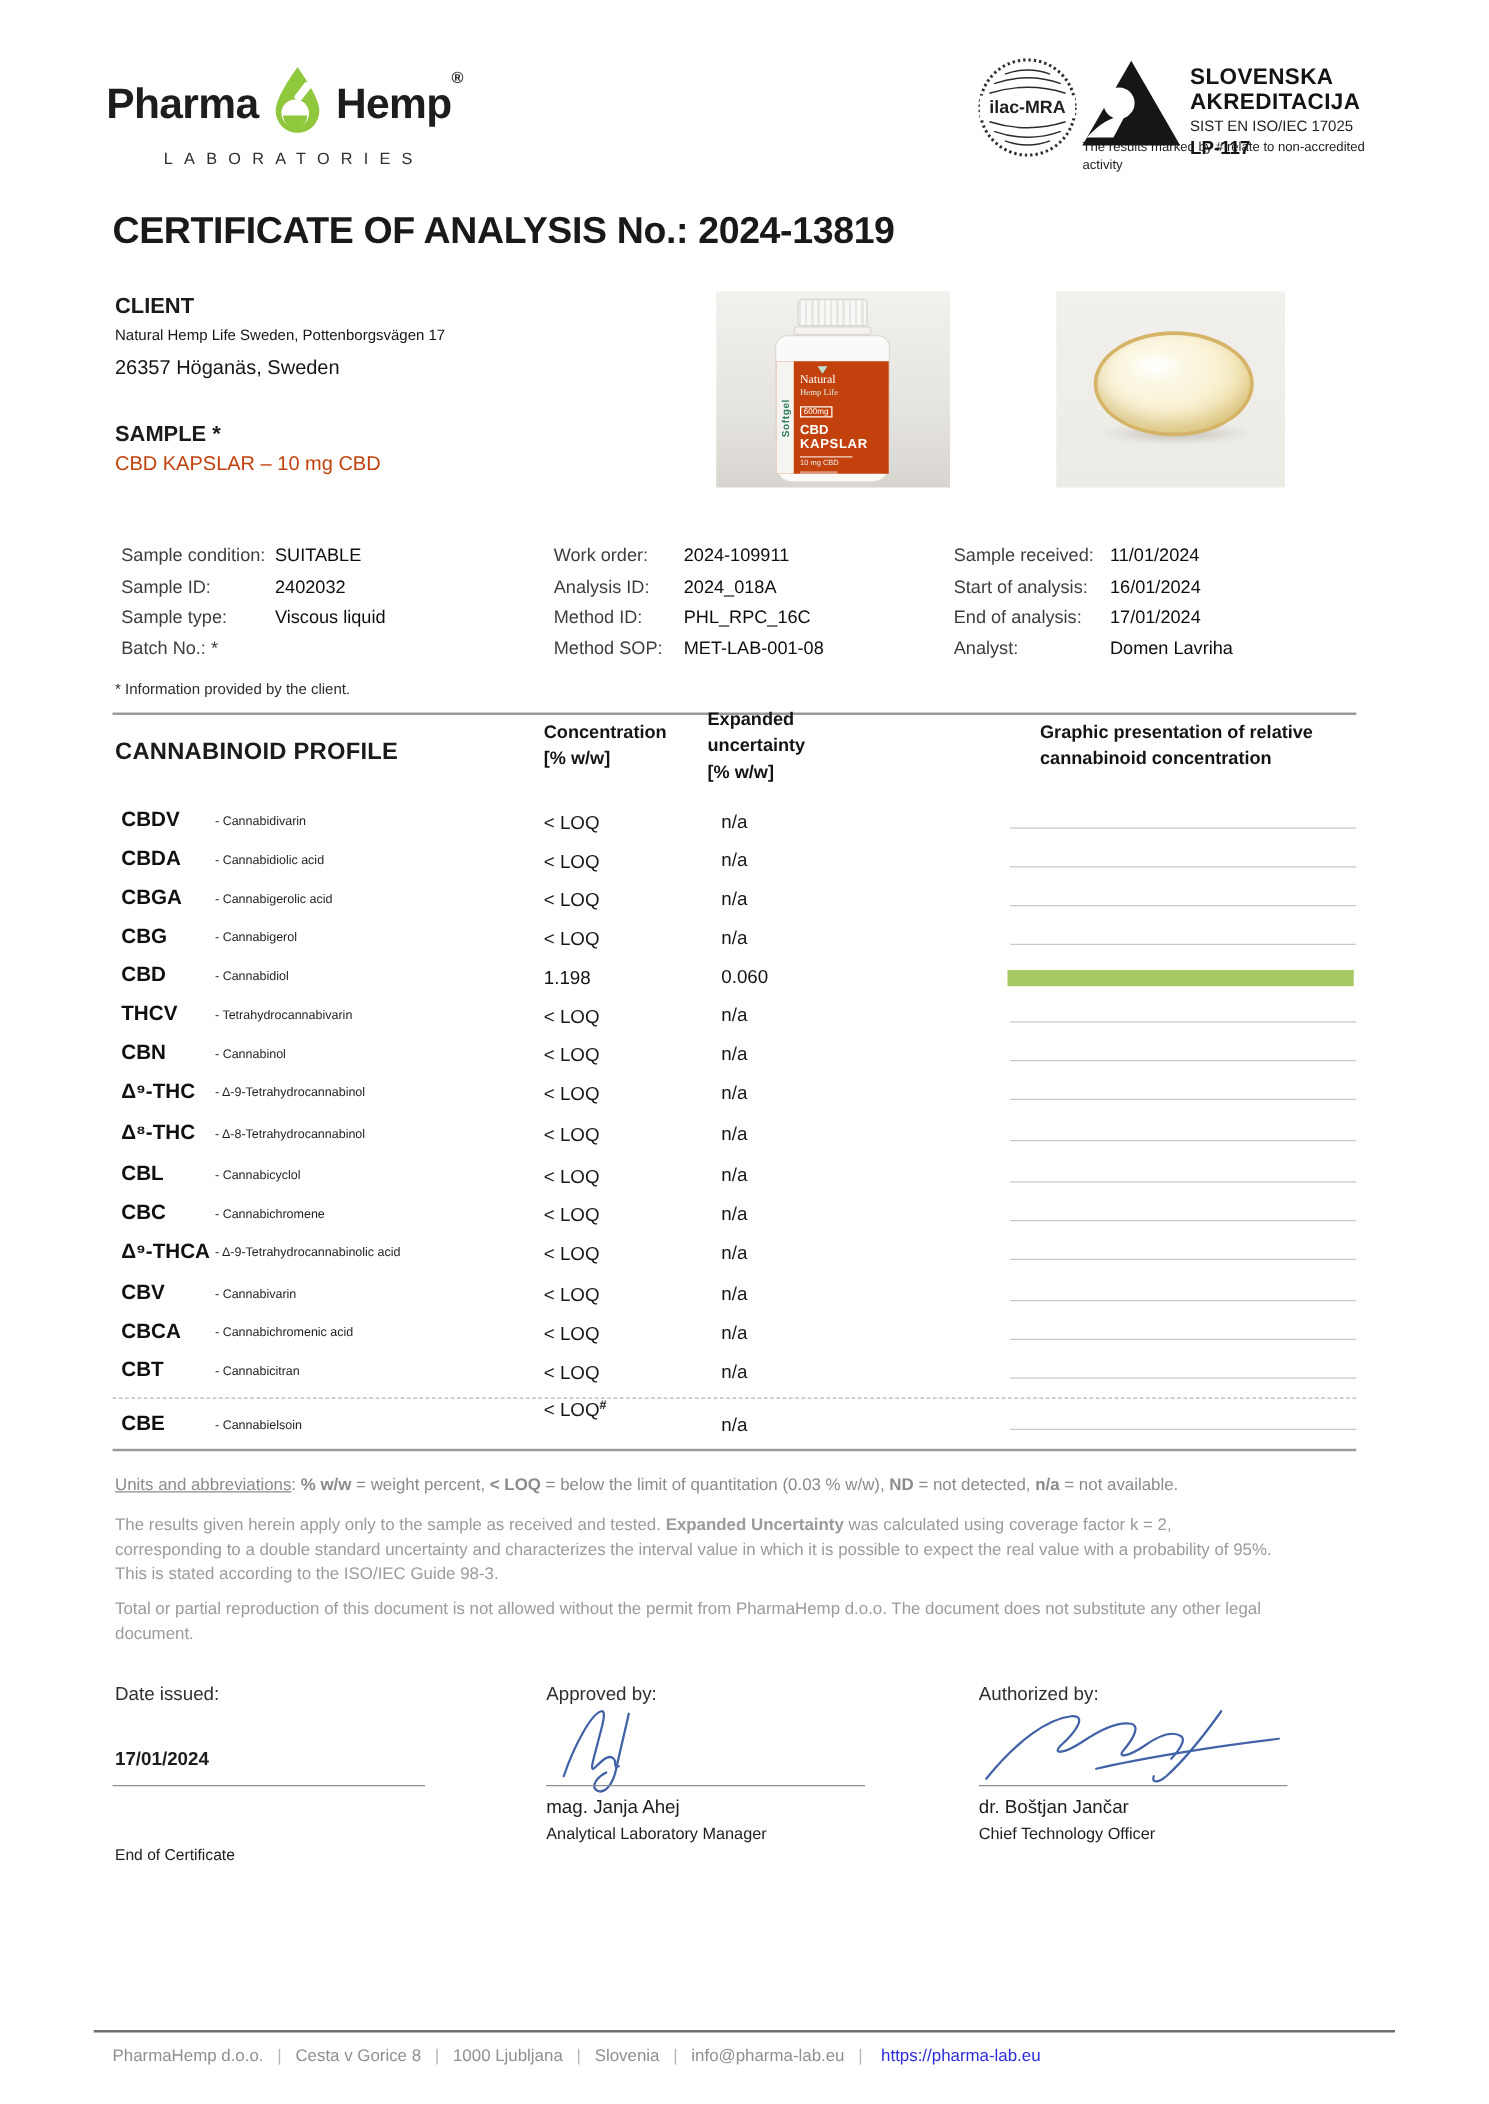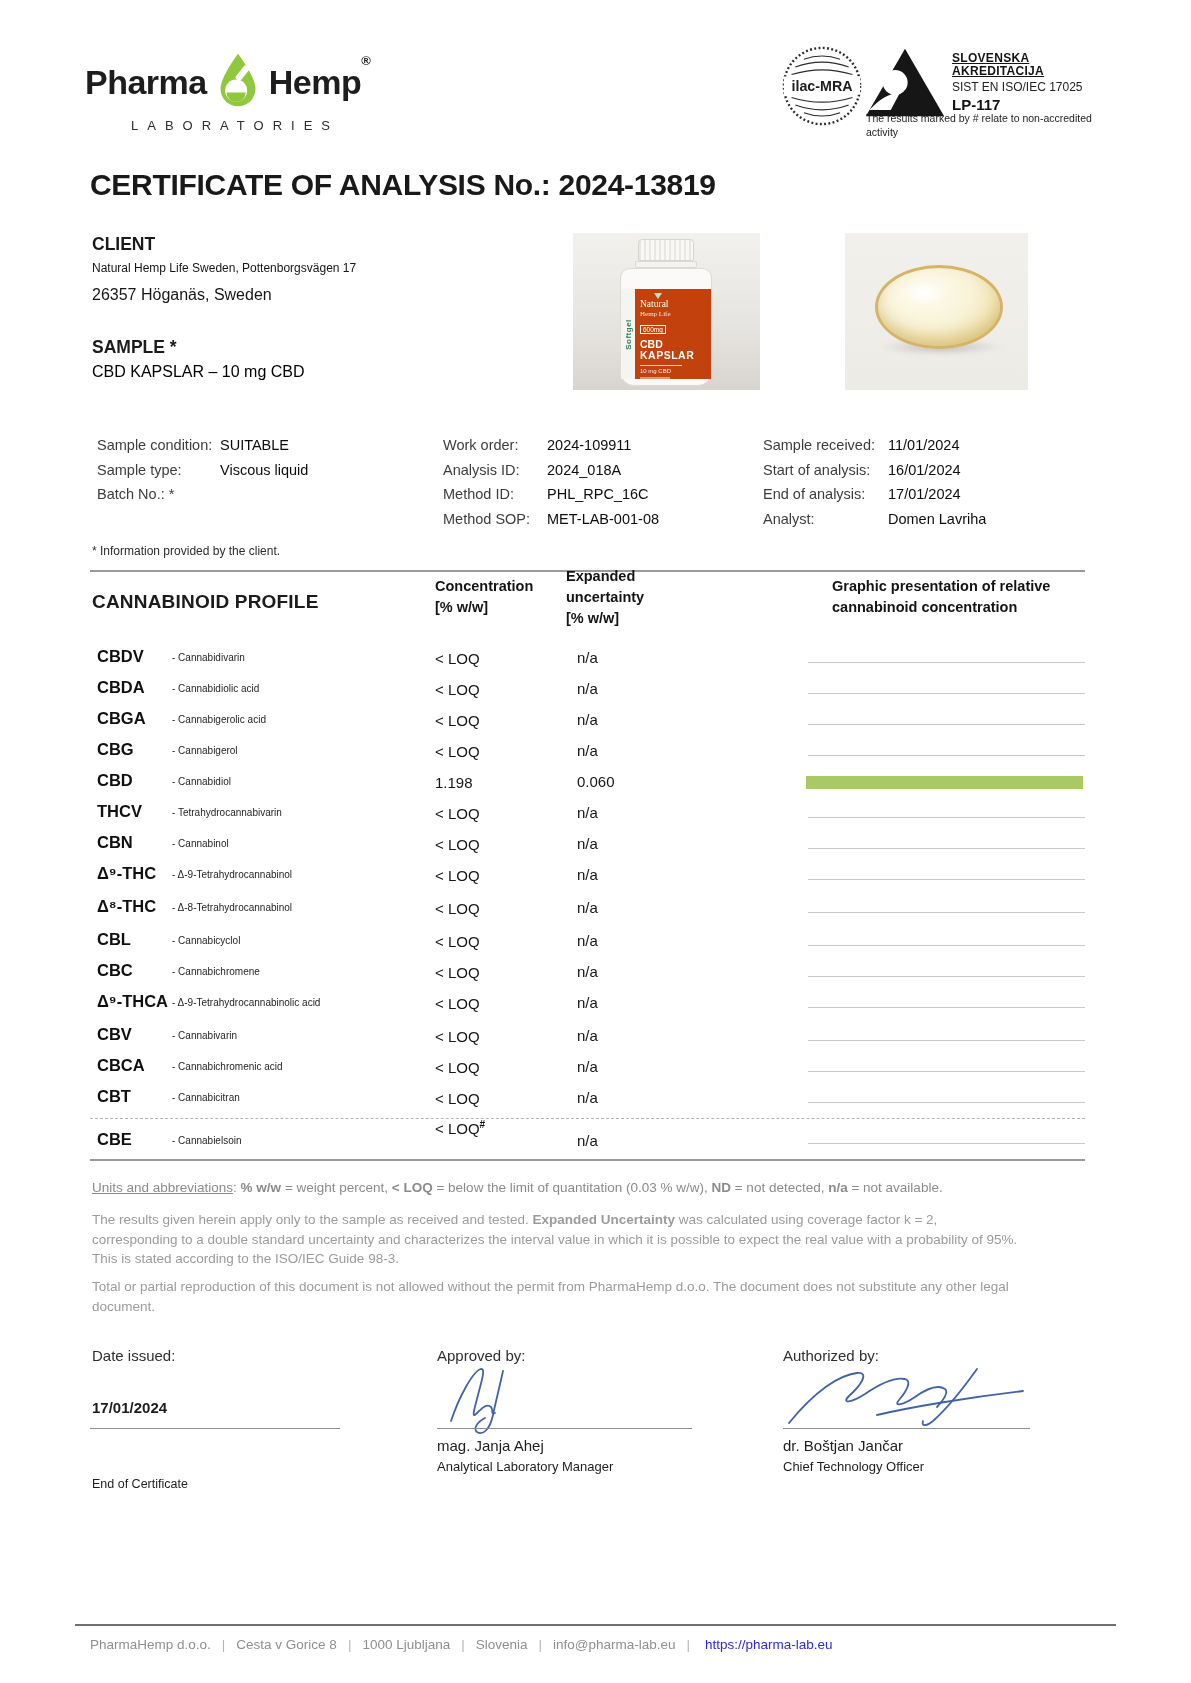--- a/index.html
+++ b/index.html
@@ -11,32 +11,32 @@
   
   #logo { left:85px; top:52px; width:300px; }
   .logo-row { display:flex; align-items:center; gap:8px; }
   .logo-word { font-size:34px; font-weight:700; color:#1d1d1d; letter-spacing:-0.5px; }
   .logo-reg { font-size:13px; font-weight:700; vertical-align:top; position:relative; top:-10px; color:#1d1d1d; }
   .logo-tagline { margin-top:5px; text-align:center; font-size:13px; letter-spacing:9px; color:#2e2e2e; font-weight:500; }
 
   #accr-seal { left:782px; top:46px; }
   #accr-triangle { left:864px; top:46px; }
   #accr-textblock { left:952px; top:52px; width:180px; }
-  .accr-l1 { font-size:12px; font-weight:800; letter-spacing:.3px; color:#141414; line-height:1.1;text-decoration:underline; }
+  .accr-l1 { font-size:18px; font-weight:800; letter-spacing:.3px; color:#141414; line-height:1.1; }
   .accr-std { font-size:12px; color:#222; margin-top:2px; }
   .accr-code { font-size:15px; font-weight:800; margin-top:2px; color:#141414; }
   #accr-note { left:866px; top:112px; width:254px; font-size:10.5px; line-height:1.3; color:#1c1c1c; }
 
   
   #title { left:90px; top:168px; font-size:30px; font-weight:700; letter-spacing:-0.3px; color:#191919; }
   #client-heading { left:92px; top:234px; font-size:17.5px; font-weight:700; }
   #client-line1 { left:92px; top:261px; font-size:12px; color:#161616; }
   #client-line2 { left:92px; top:286px; font-size:16px; color:#161616; }
   #sample-heading { left:92px; top:337px; font-size:17.5px; font-weight:700; }
-  #sample-desc { left:92px; top:363px; font-size:16px; color:#000000; }
+  #sample-desc { left:92px; top:363px; font-size:16px; color:#c2410c; }
 
   
   #bottle-photo { left:573px; top:233px; width:187px; height:157px; background:linear-gradient(180deg,#f2f1ee 0%,#e6e4e0 60%,#d8d5d0 100%); }
   .bottle { position:absolute; left:47px; top:6px; width:92px; }
   .cap { position:relative; margin:0 auto; width:56px; height:22px; border-radius:4px 4px 2px 2px;
          background:repeating-linear-gradient(90deg,#e9e7e3 0 2px,#f9f8f6 2px 5px); border:1px solid #d8d5cf; }
   .cap-ring { margin:0 auto; width:62px; height:7px; background:#f4f3f0; border:1px solid #dcd9d3; border-radius:2px; }
   .body-shell { position:relative; margin:0 auto; width:92px; height:118px; background:#fbfaf8; border:1px solid #dedbd5; border-radius:10px 10px 14px 14px; }
   .label { position:absolute; left:0; right:0; top:20px; bottom:6px; background:#c2410c; display:flex; }
   .label-side { width:14px; background:#f5f4f0; display:flex; align-items:center; justify-content:center; }
@@ -224,20 +224,24 @@
       <div class="capsule-highlight"></div>
     </div>
   </div>
 
   <div class="abs info-col" id="info-col1">
   <div class="info-item">
     <span class="info-label">Sample condition:</span>
     <span class="info-value">SUITABLE</span>
   </div>
 
+  <div class="info-item">
+    <span class="info-label">Sample ID:</span>
+    <span class="info-value">2402032</span>
+  </div>
 
   <div class="info-item">
     <span class="info-label">Sample type:</span>
     <span class="info-value">Viscous liquid</span>
   </div>
 
   <div class="info-item">
     <span class="info-label">Batch No.: *</span>
     <span class="info-value"></span>
   </div>

